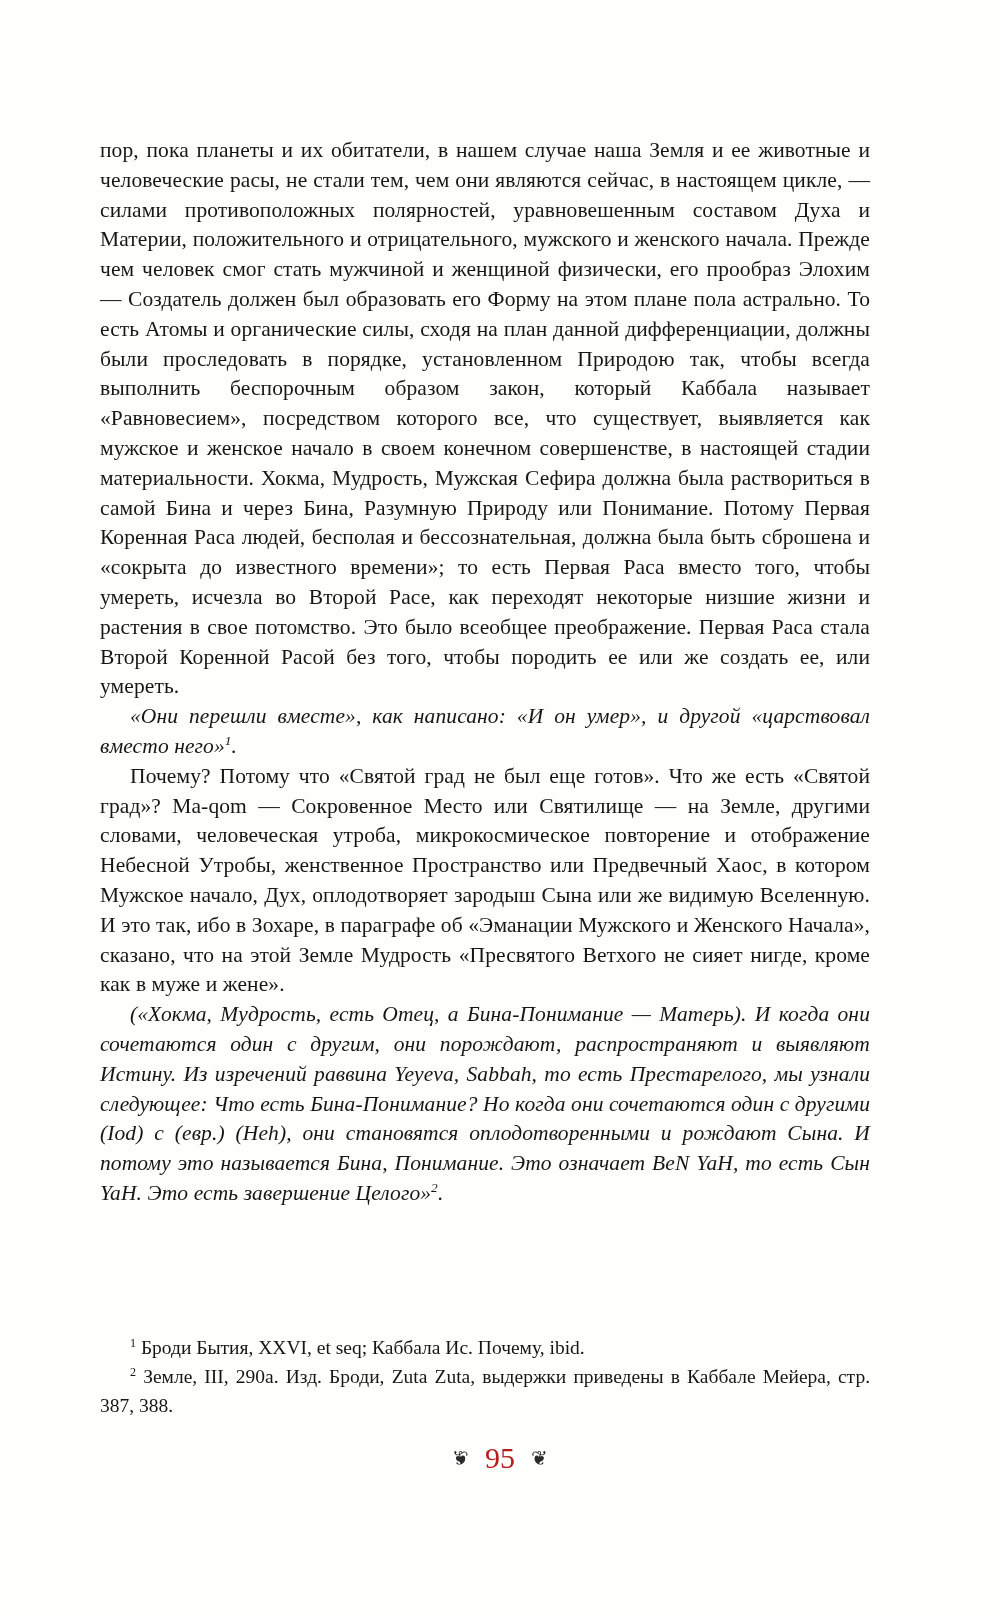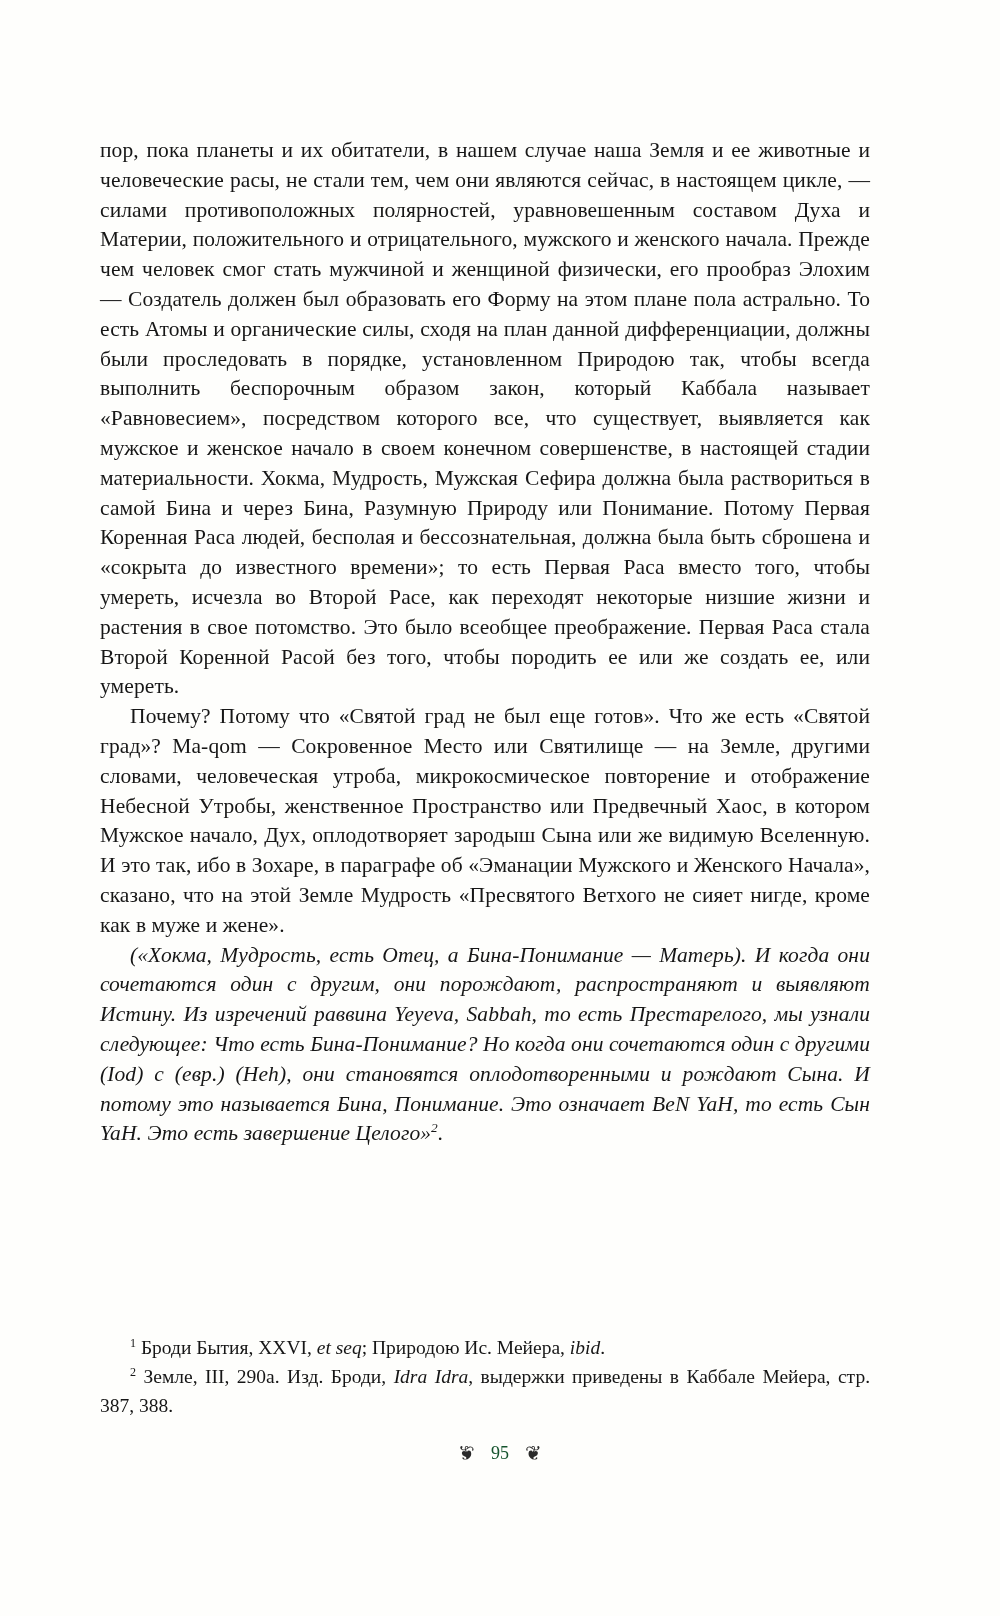--- a/index.html
+++ b/index.html
@@ -26,21 +26,21 @@
   p.para {
     margin: 0;
     font-size: 21.5px;
     line-height: 29.8px;
     text-align: justify;
     text-indent: 30px;
     letter-spacing: 0.1px;
   }
   p.para.no-indent { text-indent: 0; }
   p.para.italic { font-style: italic; }
-  .it { font-style: italic; }
+  .it { }
   sup {
     font-size: 0.62em;
     line-height: 0;
     vertical-align: super;
   }
   .footnotes {
     position: absolute;
     top: 1318px;
     left: 100px;
     width: 770px;
@@ -56,44 +56,45 @@
     position: absolute;
     top: 1426px;
     left: 0;
     width: 1000px;
     display: flex;
     justify-content: center;
     align-items: center;
     gap: 16px;
   }
   .pagenum {
-    font-size: 18px;
-    color: #14532d;
+    font-size: 30px;
+    color: #b91c1c;
   }
   .orn {
     font-size: 20px;
     color: #2a2a2a;
     display: inline-block;
   }
   .orn-left { transform: scaleX(-1); }
 </style>
 </head>
 <body>
 
 <div class="page">
 
   <div class="text-block">
       <p class="para no-indent"><span>пор, пока планеты и их обитатели, в нашем случае наша Земля и ее животные и человеческие расы, не стали тем, чем они являются сейчас, в настоящем цикле, — силами противоположных полярностей, уравновешенным составом Духа и Материи, положительного и отрицательного, мужского и женского начала. Прежде чем человек смог стать мужчиной и женщиной физически, его прообраз Элохим — Создатель должен был образовать его Форму на этом плане пола астрально. То есть Атомы и органические силы, сходя на план данной дифференциации, должны были проследовать в порядке, установленном Природою так, чтобы всегда выполнить беспорочным образом закон, который Каббала называет «Равновесием», посредством которого все, что существует, выявляется как мужское и женское начало в своем конечном совершенстве, в настоящей стадии материальности. Хокма, Мудрость, Мужская Сефира должна была раствориться в самой Бина и через Бина, Разумную Природу или Понимание. Потому Первая Коренная Раса людей, бесполая и бессознательная, должна была быть сброшена и «сокрыта до известного времени»; то есть Первая Раса вместо того, чтобы умереть, исчезла во Второй Расе, как переходят некоторые низшие жизни и растения в свое потомство. Это было всеобщее преображение. Первая Раса стала Второй Коренной Расой без того, чтобы породить ее или же создать ее, или умереть.</span></p>
+      <p class="para italic"><span>«Они перешли вместе», как написано: «И он умер», и другой «царствовал вместо него»</span><sup>1</sup><span>.</span></p>
       <p class="para"><span>Почему? Потому что «Святой град не был еще готов». Что же есть «Святой град»? Ma-qom — Сокровенное Место или Святилище — на Земле, другими словами, человеческая утроба, микрокосмическое повторение и отображение Небесной Утробы, женственное Пространство или Предвечный Хаос, в котором Мужское начало, Дух, оплодотворяет зародыш Сына или же видимую Вселенную. И это так, ибо в Зохаре, в параграфе об «Эманации Мужского и Женского Начала», сказано, что на этой Земле Мудрость «Пресвятого Ветхого не сияет нигде, кроме как в муже и жене».</span></p>
       <p class="para italic"><span>(«Хокма, Мудрость, есть Отец, а Бина-Понимание — Матерь). И когда они сочетаются один с другим, они порождают, распространяют и выявляют Истину. Из изречений раввина Yeyeva, Sabbah, то есть Престарелого, мы узнали следующее: Что есть Бина-Понимание? Но когда они сочетаются один с другими (Iod) с (евр.) (Heh), они становятся оплодотворенными и рождают Сына. И потому это называется Бина, Понимание. Это означает BeN YaH, то есть Сын YaH. Это есть завершение Целого»</span><sup>2</sup><span>.</span></p>
     </div>
 
   <div class="footnotes">
-      <p class="footnote"><sup>1</sup><span> Броди Бытия, XXVI, </span><span class="it">et seq</span><span>; Природою Ис. Мейера, </span><span class="it">ibid</span><span>.</span></p>
-      <p class="footnote"><sup>2</sup><span> Земле, III, 290a. Изд. Броди, </span><span class="it">Idra Idra</span><span>, выдержки приведены в Каббале Мейера, стр. 387, 388.</span></p>
+      <p class="footnote"><sup>1</sup><span> Броди Бытия, XXVI, </span><span class="it">et seq</span><span>; Каббала Ис. Почему, </span><span class="it">ibid</span><span>.</span></p>
+      <p class="footnote"><sup>2</sup><span> Земле, III, 290a. Изд. Броди, </span><span class="it">Zuta Zuta</span><span>, выдержки приведены в Каббале Мейера, стр. 387, 388.</span></p>
     </div>
 
   <div class="footer">
     <span class="orn orn-left">❦</span>
     <span class="pagenum">95</span>
     <span class="orn orn-right">❦</span>
   </div>
 
 </div>
 

